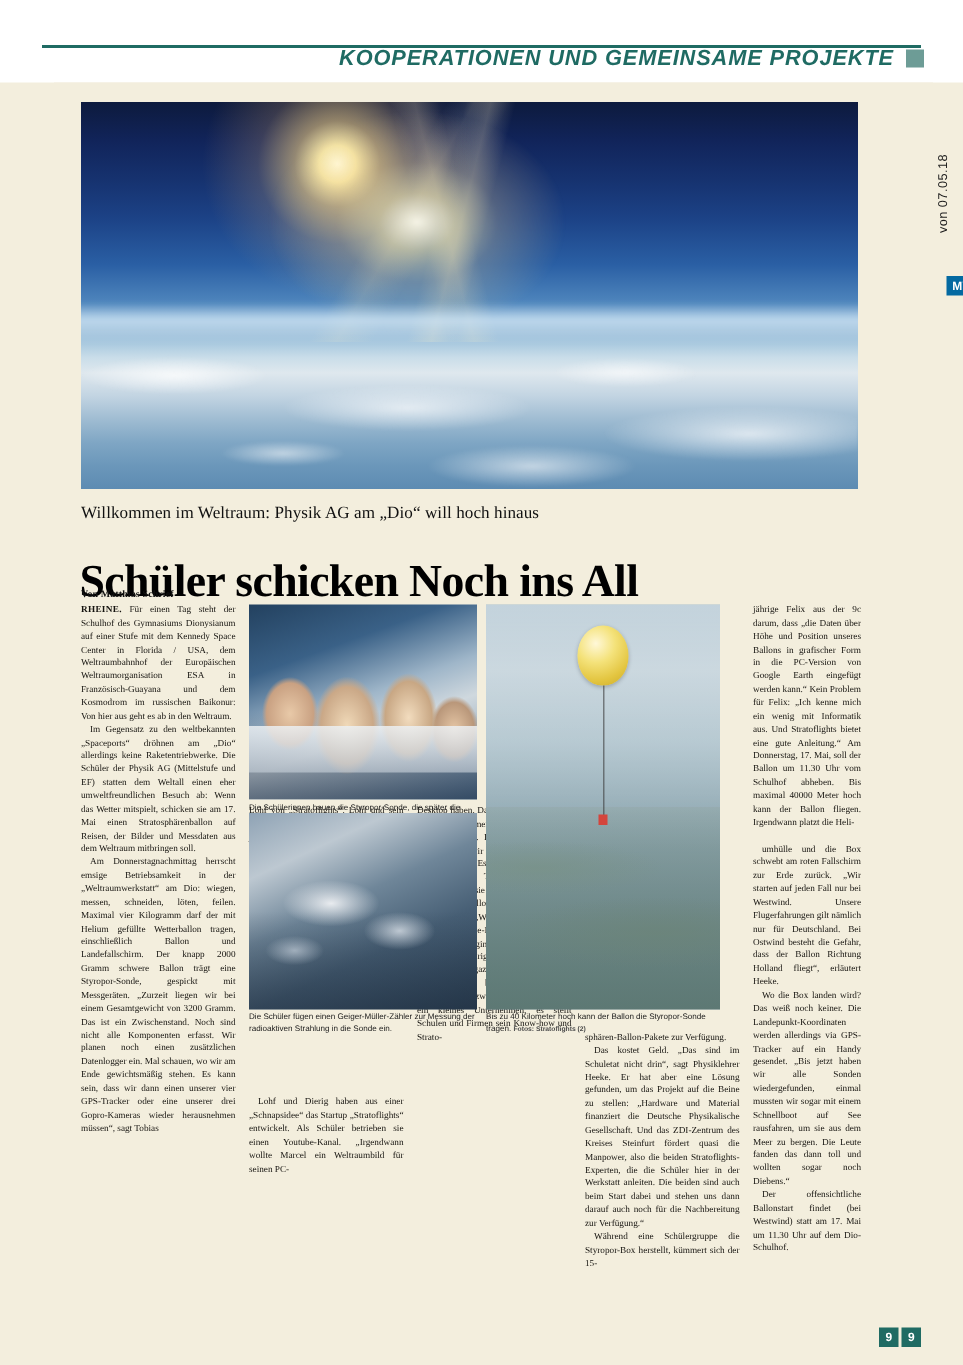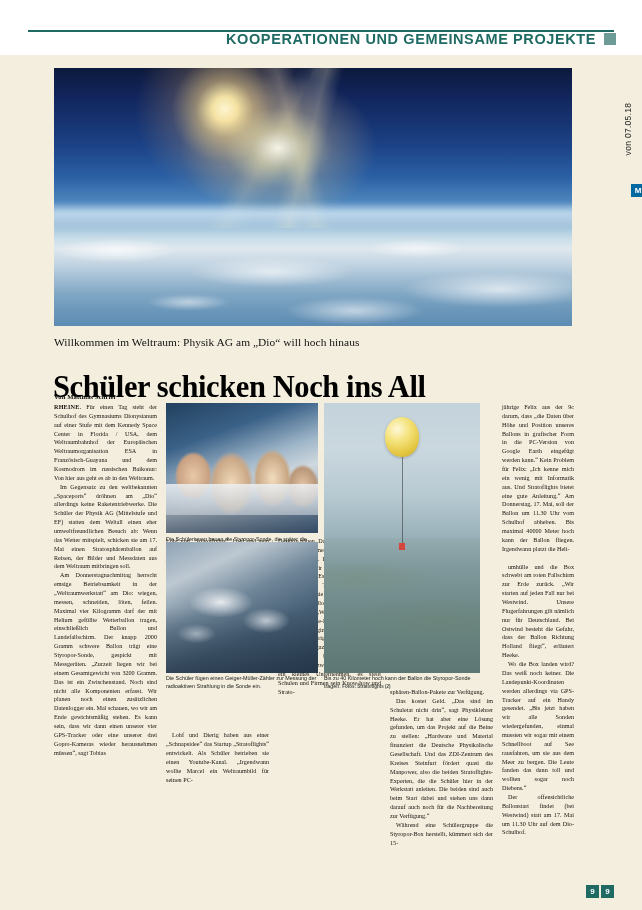--- a/index.html
+++ b/index.html
@@ -20,21 +20,21 @@
     position:absolute;left:0;top:0;width:642px;height:55px;
     background:#ffffff;
   }
   .hdr-rule{
     position:absolute;left:28px;top:30px;width:586px;height:2px;
     background:#1f6b63;
   }
   .hdr-title{
     position:absolute;right:46px;top:31px;
     font-family:"Liberation Sans",sans-serif;
-    font-weight:bold;
+    font-weight:bold;font-style:italic;
     font-size:14.5px;letter-spacing:.6px;
     color:#1f6b63;
     text-align:right;
     white-space:nowrap;
   }
   .hdr-square{
     position:absolute;right:26px;top:33px;width:12px;height:12px;
     background:#6d9c96;
   }
   

